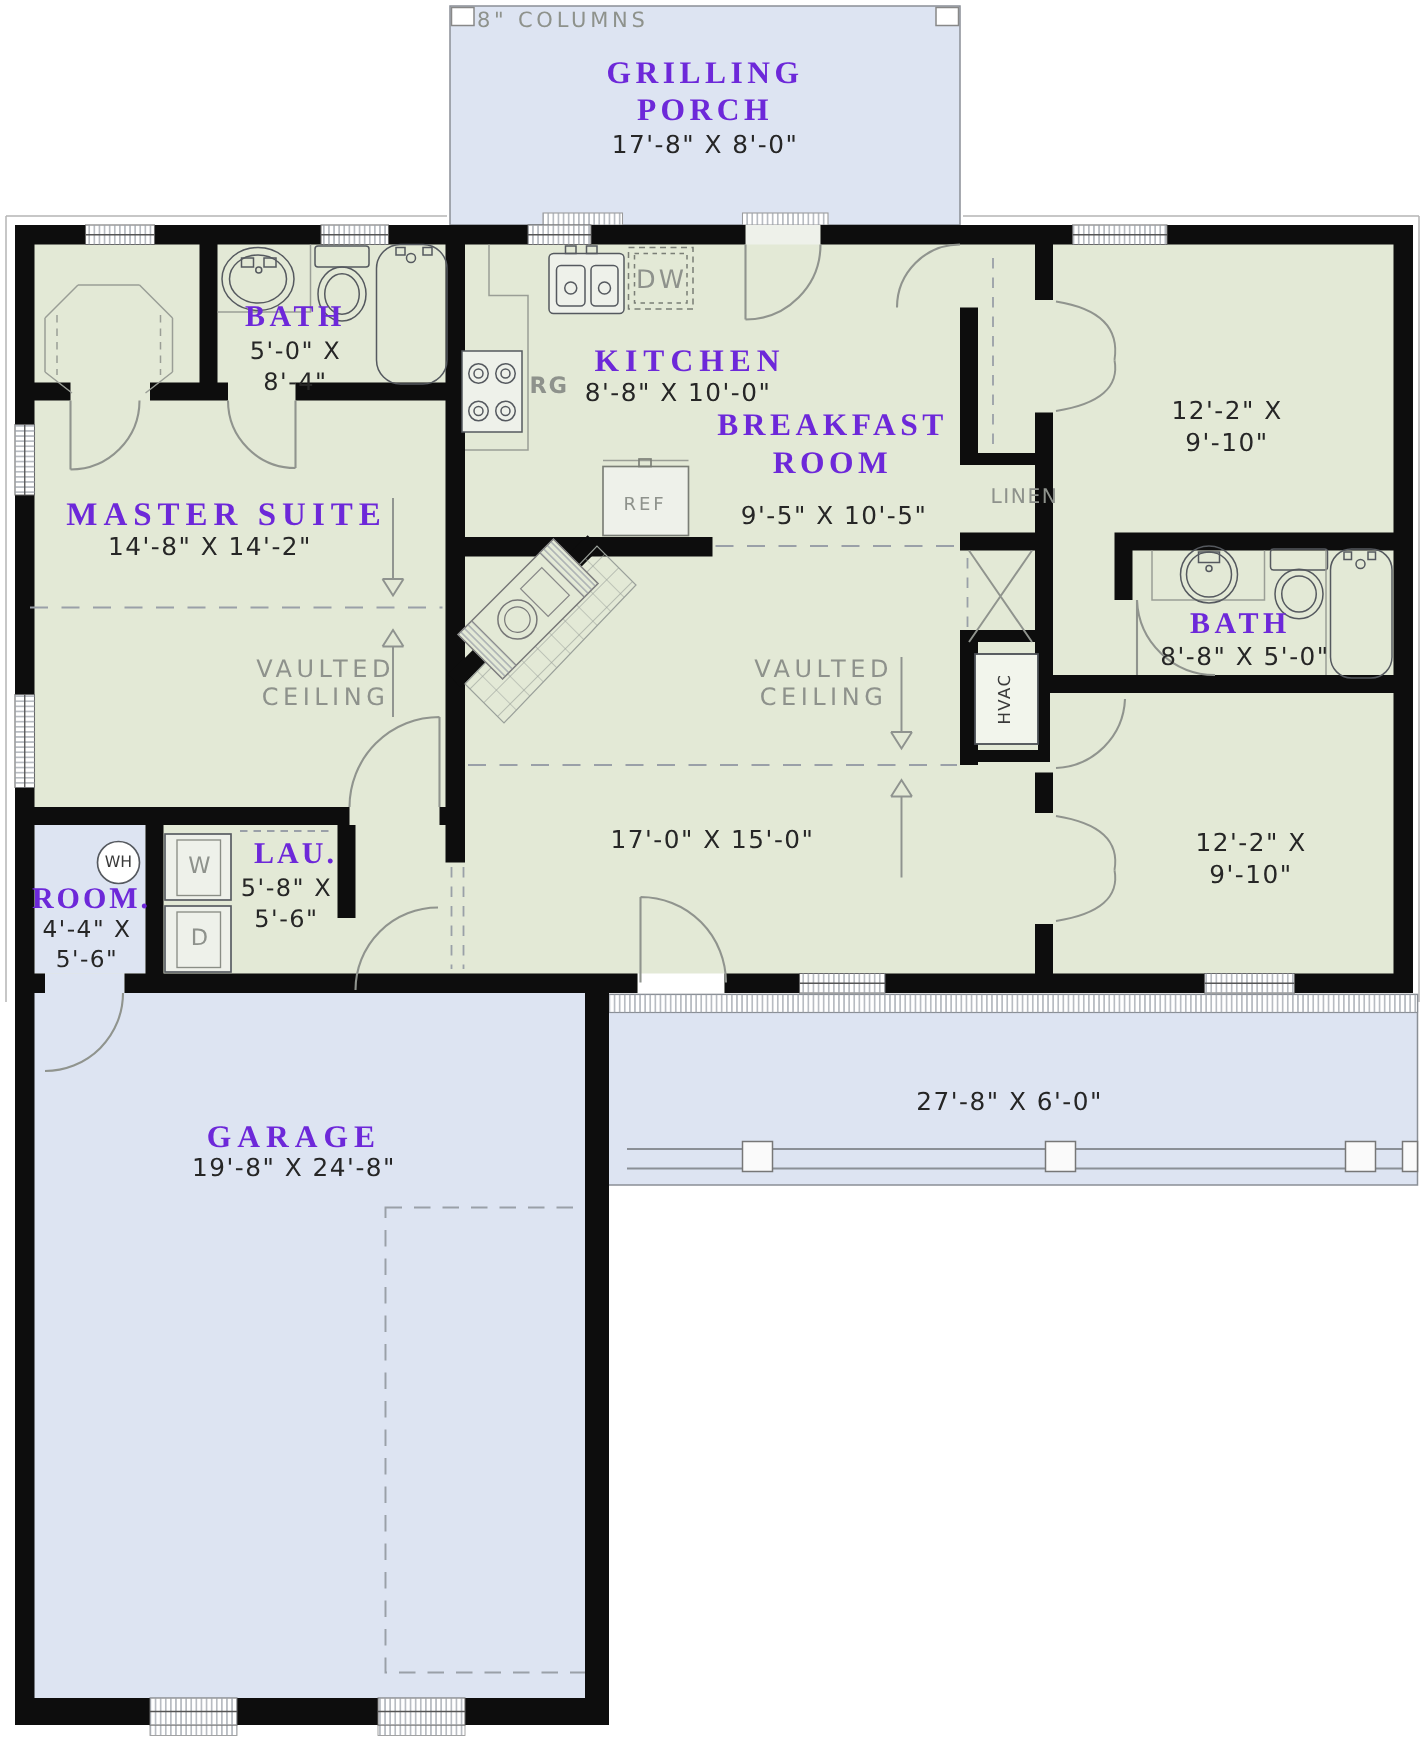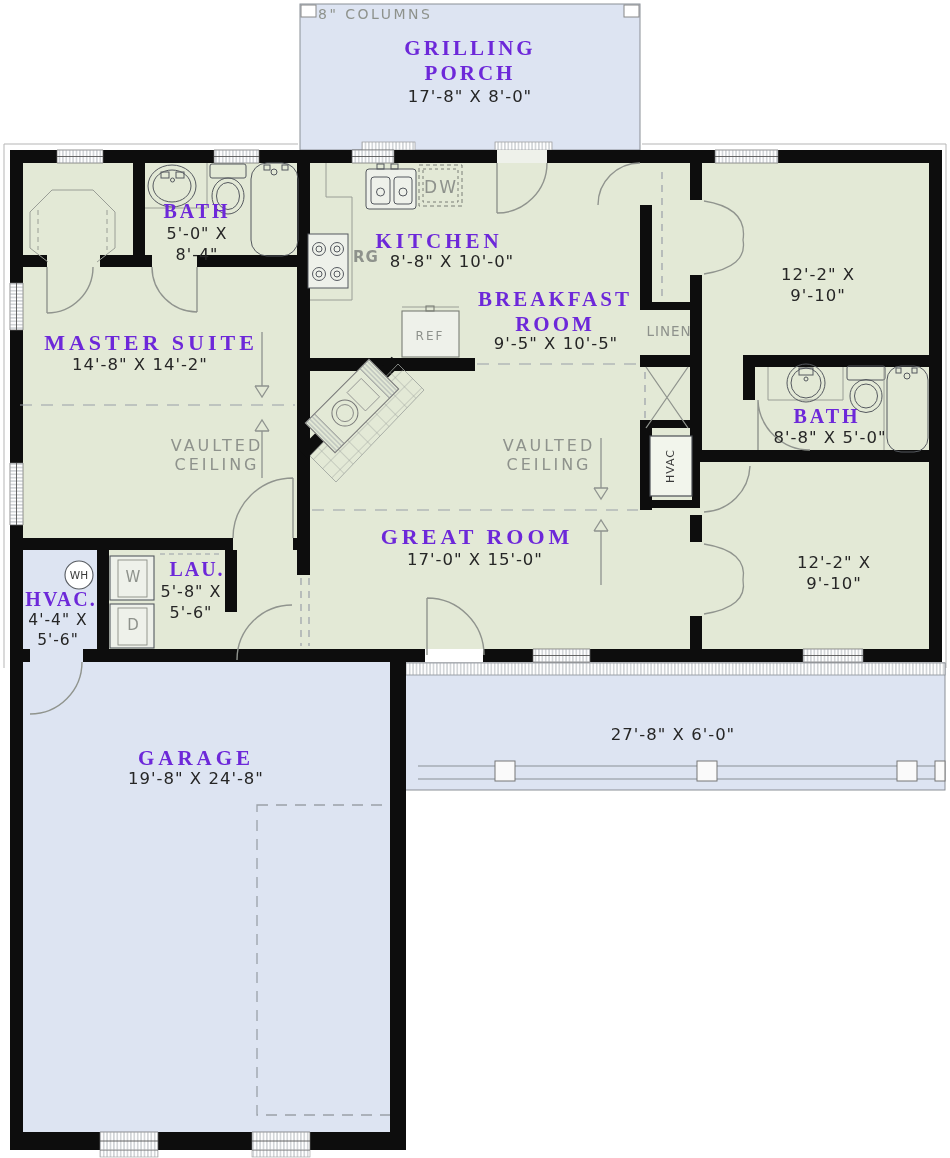--- a/index.html
+++ b/index.html
@@ -234,64 +234,63 @@
     <path d="M646 367L688 428 M688 367L646 428"></path>
   </g>
 </svg>
 
   <div class="lbl-left gray" style="left:318px;top:6px;font-size:14px;letter-spacing:2.5px;">8" COLUMNS</div>
 
   <div class="lbl rname" style="left:470px;top:61px;font-size:21px;letter-spacing:3px;">GRILLING
 PORCH</div>
   <div class="lbl rdims" style="left:470px;top:97px;font-size:16.5px;">17'-8" X 8'-0"</div>
 
-  <div class="lbl rname" style="left:439px;top:241px;font-size:21px;letter-spacing:4px;text-align:center;">KITCHEN</div>
+  <div class="lbl rname" style="left:460px;top:241px;font-size:21px;letter-spacing:4px;text-align:center;">KITCHEN</div>
   <div class="lbl rdims" style="left:452px;top:262px;font-size:16.5px;">8'-8" X 10'-0"</div>
 
-  <div class="lbl rname" style="left:555px;top:312px;font-size:21px;letter-spacing:3px;">BREAKFAST
+  <div class="lbl rname" style="left:555px;top:296px;font-size:21px;letter-spacing:3px;">BREAKFAST
 ROOM</div>
   <div class="lbl rdims" style="left:556px;top:344px;font-size:16.5px;">9'-5" X 10'-5"</div>
 
   <div class="lbl rdims" style="left:818px;top:285px;font-size:16.5px;">12'-2" X 9'-10"</div>
 
   <div class="lbl rname" style="left:197px;top:212px;font-size:20px;letter-spacing:3px;">BATH</div>
   <div class="lbl rdims" style="left:197px;top:245px;font-size:16px;">5'-0" X
 8'-4"</div>
 
   <div class="lbl rname" style="left:151px;top:343px;font-size:22px;letter-spacing:4px;text-align:center;">MASTER SUITE</div>
   <div class="lbl rdims" style="left:140px;top:365px;font-size:16.5px;">14'-8" X 14'-2"</div>
 
   <div class="lbl gray" style="left:217px;top:456px;font-size:16px;letter-spacing:3px;">VAULTED
 CEILING</div>
 
-  <div class="lbl rname" style="left:477px;top:537px;font-size:22px;letter-spacing:4px;">GREAT ROOM</div>
   <div class="lbl rdims" style="left:475px;top:560px;font-size:16.5px;">17'-0" X 15'-0"</div>
 
   <div class="lbl gray" style="left:549px;top:456px;font-size:16px;letter-spacing:3px;">VAULTED
 CEILING</div>
 
   <div class="lbl rname" style="left:827px;top:417px;font-size:20px;letter-spacing:3px;">BATH</div>
   <div class="lbl rdims" style="left:830px;top:438px;font-size:16.5px;">8'-8" X 5'-0"</div>
 
   <div class="lbl rdims" style="left:834px;top:573px;font-size:16.5px;">12'-2" X 9'-10"</div>
 
   <div class="lbl rname" style="left:197px;top:570px;font-size:20px;letter-spacing:2px;">LAU.</div>
   <div class="lbl rdims" style="left:191px;top:603px;font-size:16px;">5'-8" X
 5'-6"</div>
 
-  <div class="lbl rname" style="left:61px;top:600px;font-size:20px;letter-spacing:2px;">HVAC.</div>
+  <div class="lbl rname" style="left:61px;top:600px;font-size:20px;letter-spacing:2px;">ROOM.</div>
   <div class="lbl rdims" style="left:58px;top:630px;font-size:15.5px;">4'-4" X
 5'-6"</div>
 
   <div class="lbl rname" style="left:196px;top:758px;font-size:21px;letter-spacing:4px;">GARAGE</div>
   <div class="lbl rdims" style="left:196px;top:779px;font-size:16.5px;">19'-8" X 24'-8"</div>
 
   <div class="lbl rdims" style="left:673px;top:735px;font-size:16.5px;">27'-8" X 6'-0"</div>
 
-  <div class="lbl gray" style="left:669px;top:332px;font-size:13.5px;letter-spacing:1px;">LINEN</div>
+  <div class="lbl gray" style="left:683px;top:332px;font-size:13.5px;letter-spacing:1px;">LINEN</div>
   <div class="lbl rot dark" style="left:671px;top:466px;font-size:11px;letter-spacing:1px;">HVAC</div>
 
   <div class="lbl gray" style="left:366px;top:258px;font-size:15px;letter-spacing:1px;font-weight:bold;">RG</div>
   <div class="lbl gray" style="left:441px;top:187px;font-size:17px;letter-spacing:2px;">DW</div>
   <div class="lbl gray" style="left:430px;top:336px;font-size:12px;letter-spacing:2px;">REF</div>
   <div class="lbl gray" style="left:133px;top:578px;font-size:15px;">W</div>
   <div class="lbl gray" style="left:133px;top:626px;font-size:15px;">D</div>
   <div class="lbl dark" style="left:79px;top:575px;font-size:10.5px;">WH</div>
 </div>
 

